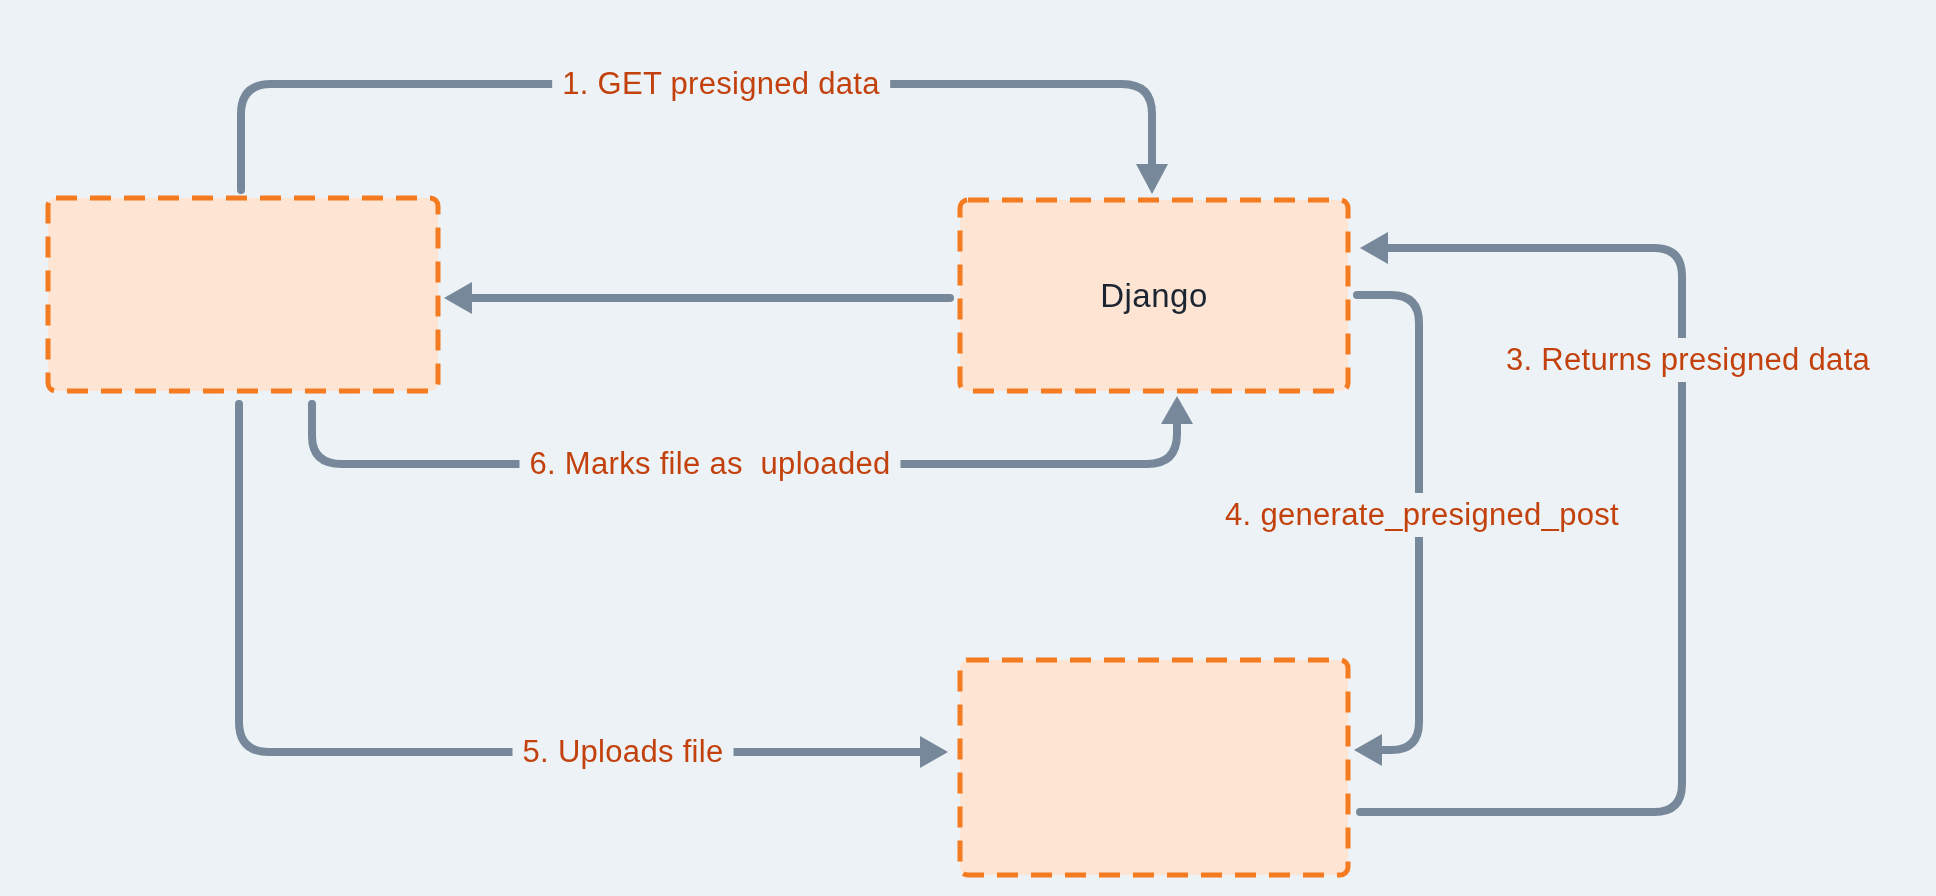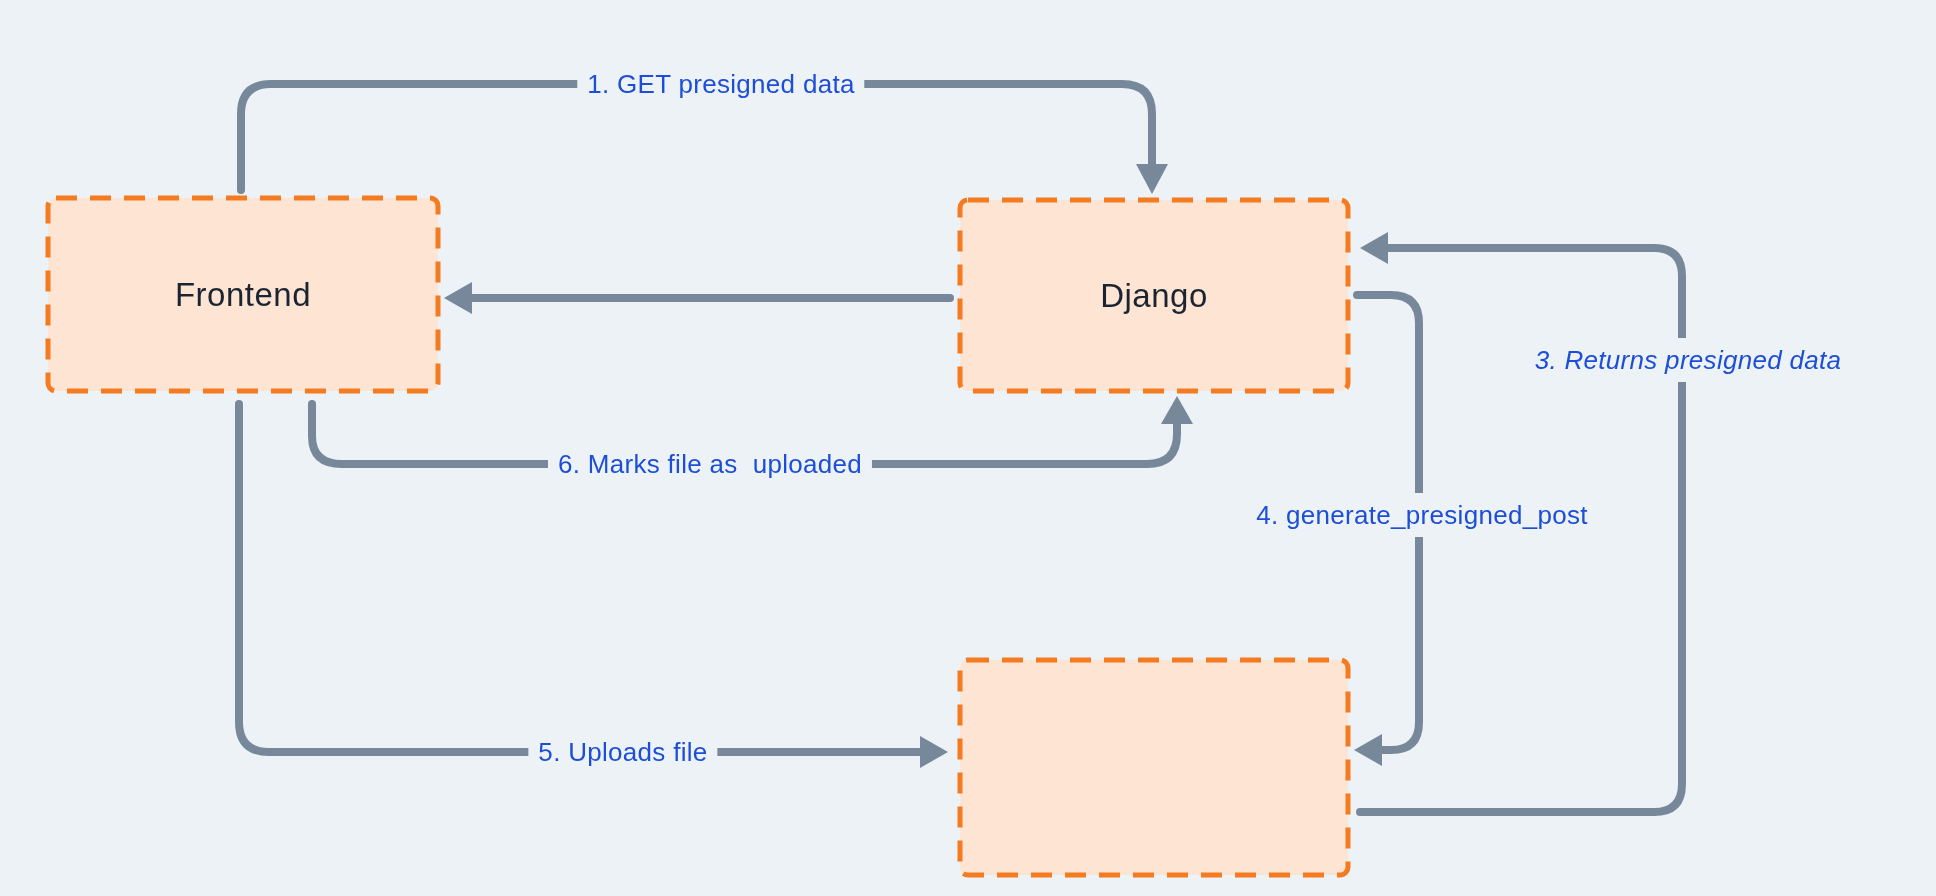--- a/index.html
+++ b/index.html
@@ -31,33 +31,33 @@
     pointer-events: none;
   }
   .node-label.frontend { left: 48px;  top: 198px; width: 390px; height: 193px; }
   .node-label.django   { left: 960px; top: 200px; width: 388px; height: 191px; }
   .node-label.awss3    { left: 960px; top: 660px; width: 388px; height: 215px; }
 
   .flow-label {
     position: absolute;
     transform: translate(-50%, -50%);
     background: #edf2f6;
-    color: #1d4ed8;
-    font-size: 26px;
+    color: #c2410c;
+    font-size: 31px;
     line-height: 44px;
     padding: 0 10px;
     white-space: pre;
     letter-spacing: 0.3px;
   }
   .flow-label.l1 { left: 721px;  top: 84px;  }
   .flow-label.l4 { left: 710px;  top: 298px; }
   .flow-label.l6 { left: 710px;  top: 464px; }
   .flow-label.l5 { left: 623px;  top: 752px; }
   .flow-label.l2 { left: 1422px; top: 515px; }
-  .flow-label.l3 { left: 1688px; top: 360px; font-style: italic; }
+  .flow-label.l3 { left: 1688px; top: 360px; }
 
   .edge { stroke: #76889a; stroke-width: 8; fill: none; stroke-linecap: round; stroke-linejoin: round; }
   .arrowhead { fill: #76889a; stroke: none; }
   .node-rect { fill: #fde4d3; stroke: #f47b20; stroke-width: 5; stroke-dasharray: 21 13; }
 </style>
 </head>
 <body>
 
 <div class="stage">
 
@@ -79,21 +79,20 @@
     <path class="arrowhead" d="M1382 734 L1382 766 L1354 750 Z"></path>
 
     <path class="edge" d="M1360 812 H1654 Q1682 812 1682 784 V276 Q1682 248 1654 248 H1386"></path>
     <path class="arrowhead" d="M1388 232 L1388 264 L1360 248 Z"></path>
 
     <rect class="node-rect" x="48" y="198" width="390" height="193" rx="8"></rect>
     <rect class="node-rect" x="960" y="200" width="388" height="191" rx="8"></rect>
     <rect class="node-rect" x="960" y="660" width="388" height="215" rx="8"></rect>
   </svg>
 
-  <div class="node-label frontend">Frontend</div>
   <div class="node-label django">Django</div>
 
   <div class="flow-label l1">1. GET presigned data</div>
   <div class="flow-label l2">4. generate_presigned_post</div>
   <div class="flow-label l3">3. Returns presigned data</div>
   <div class="flow-label l5">5. Uploads file</div>
   <div class="flow-label l6">6. Marks file as  uploaded</div>
 
 </div>
 

